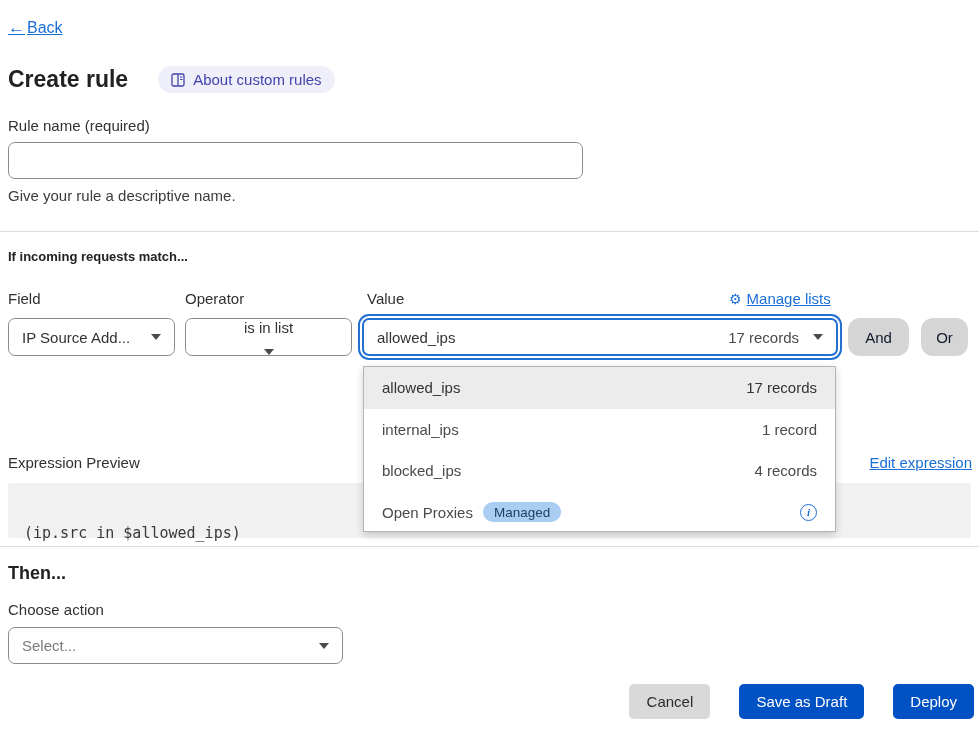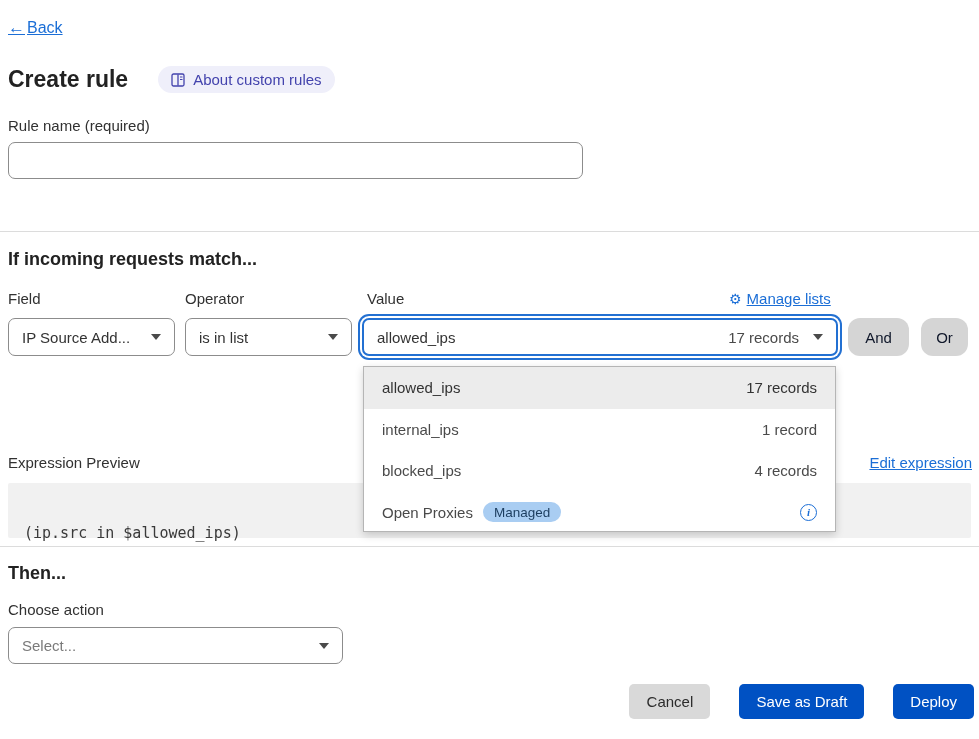--- a/index.html
+++ b/index.html
@@ -24,33 +24,33 @@
   .rule-name-input { position:absolute; left:8px; top:142px; width:575px; height:37px;
                      border:1px solid #8c8c8c; border-radius:7px; font-size:15px; padding:0 12px;
                      font-family:"Liberation Sans", sans-serif; background:#fff; }
   .rule-name-helper { position:absolute; left:8px; top:187px; font-size:15px; color:#3b3b3b; }
 
   .divider { position:absolute; left:0; width:979px; height:1px; background:#dcdcdc; }
   .divider-1 { top:231px; }
   .divider-2 { top:546px; }
 
   
-  .match-heading { position:absolute; left:8px; top:249px; font-size:18px; font-weight:700; color:#222; }
+  .match-heading { position:absolute; left:8px; top:249px; font-size:13px; font-weight:700; color:#222; }
   .col-label { position:absolute; top:290px; font-size:15px; }
   .label-field { left:8px; }
   .label-operator { left:185px; }
   .label-value { left:367px; }
   .manage-lists { position:absolute; top:290px; left:729px; display:flex; align-items:center; gap:5px; font-size:15px; }
   .gear { color:#1b6ed6; font-size:14px; text-decoration:none; }
 
   .select-box { position:absolute; top:318px; height:38px; background:#fff; border:1px solid #8c8c8c;
                 border-radius:7px; display:flex; align-items:center; justify-content:space-between;
                 padding:0 13px; font-size:15px; color:#333; cursor:pointer; }
   .sel-field { left:8px; width:167px; }
-  .sel-operator { left:185px; width:167px; }
+  .sel-operator { left:185px; width:167px;flex-direction:column; }
   .sel-value { left:362px; width:476px; border:2px solid #2270d2;
                box-shadow:0 0 0 2px #fff, 0 0 0 4px #2270d2; border-radius:7px; }
   .sel-value .right-part { display:flex; align-items:center; gap:14px; }
   .records-count { color:#4a4a4a; }
   .chevron { width:0; height:0; border-left:5px solid transparent; border-right:5px solid transparent;
              border-top:6px solid #4a4a4a; }
 
   .small-btn { position:absolute; top:318px; height:38px; background:#d5d5d5; border:none; border-radius:12px;
                font-size:15px; color:#0f172a; cursor:pointer; font-family:"Liberation Sans", sans-serif; }
   .btn-and { left:848px; width:61px; }
@@ -110,20 +110,21 @@
             <line x1="9" y1="4" x2="11.5" y2="4" stroke="#4343ad" stroke-width="1"></line>
             <line x1="9" y1="6.5" x2="11.5" y2="6.5" stroke="#4343ad" stroke-width="1"></line>
           </svg>
       </span>
       <span>About custom rules</span>
     </div>
   </div>
 
   <label class="rule-name-label">Rule name (required)</label>
   <input class="rule-name-input" value="" style="">
+  <div class="rule-name-helper">Give your rule a descriptive name.</div>
 
   <div class="divider divider-1"></div>
 
   <h2 class="match-heading">If incoming requests match...</h2>
 
   <div class="col-label label-field">Field</div>
   <div class="col-label label-operator">Operator</div>
   <div class="col-label label-value">Value</div>
 
   <div class="manage-lists">

